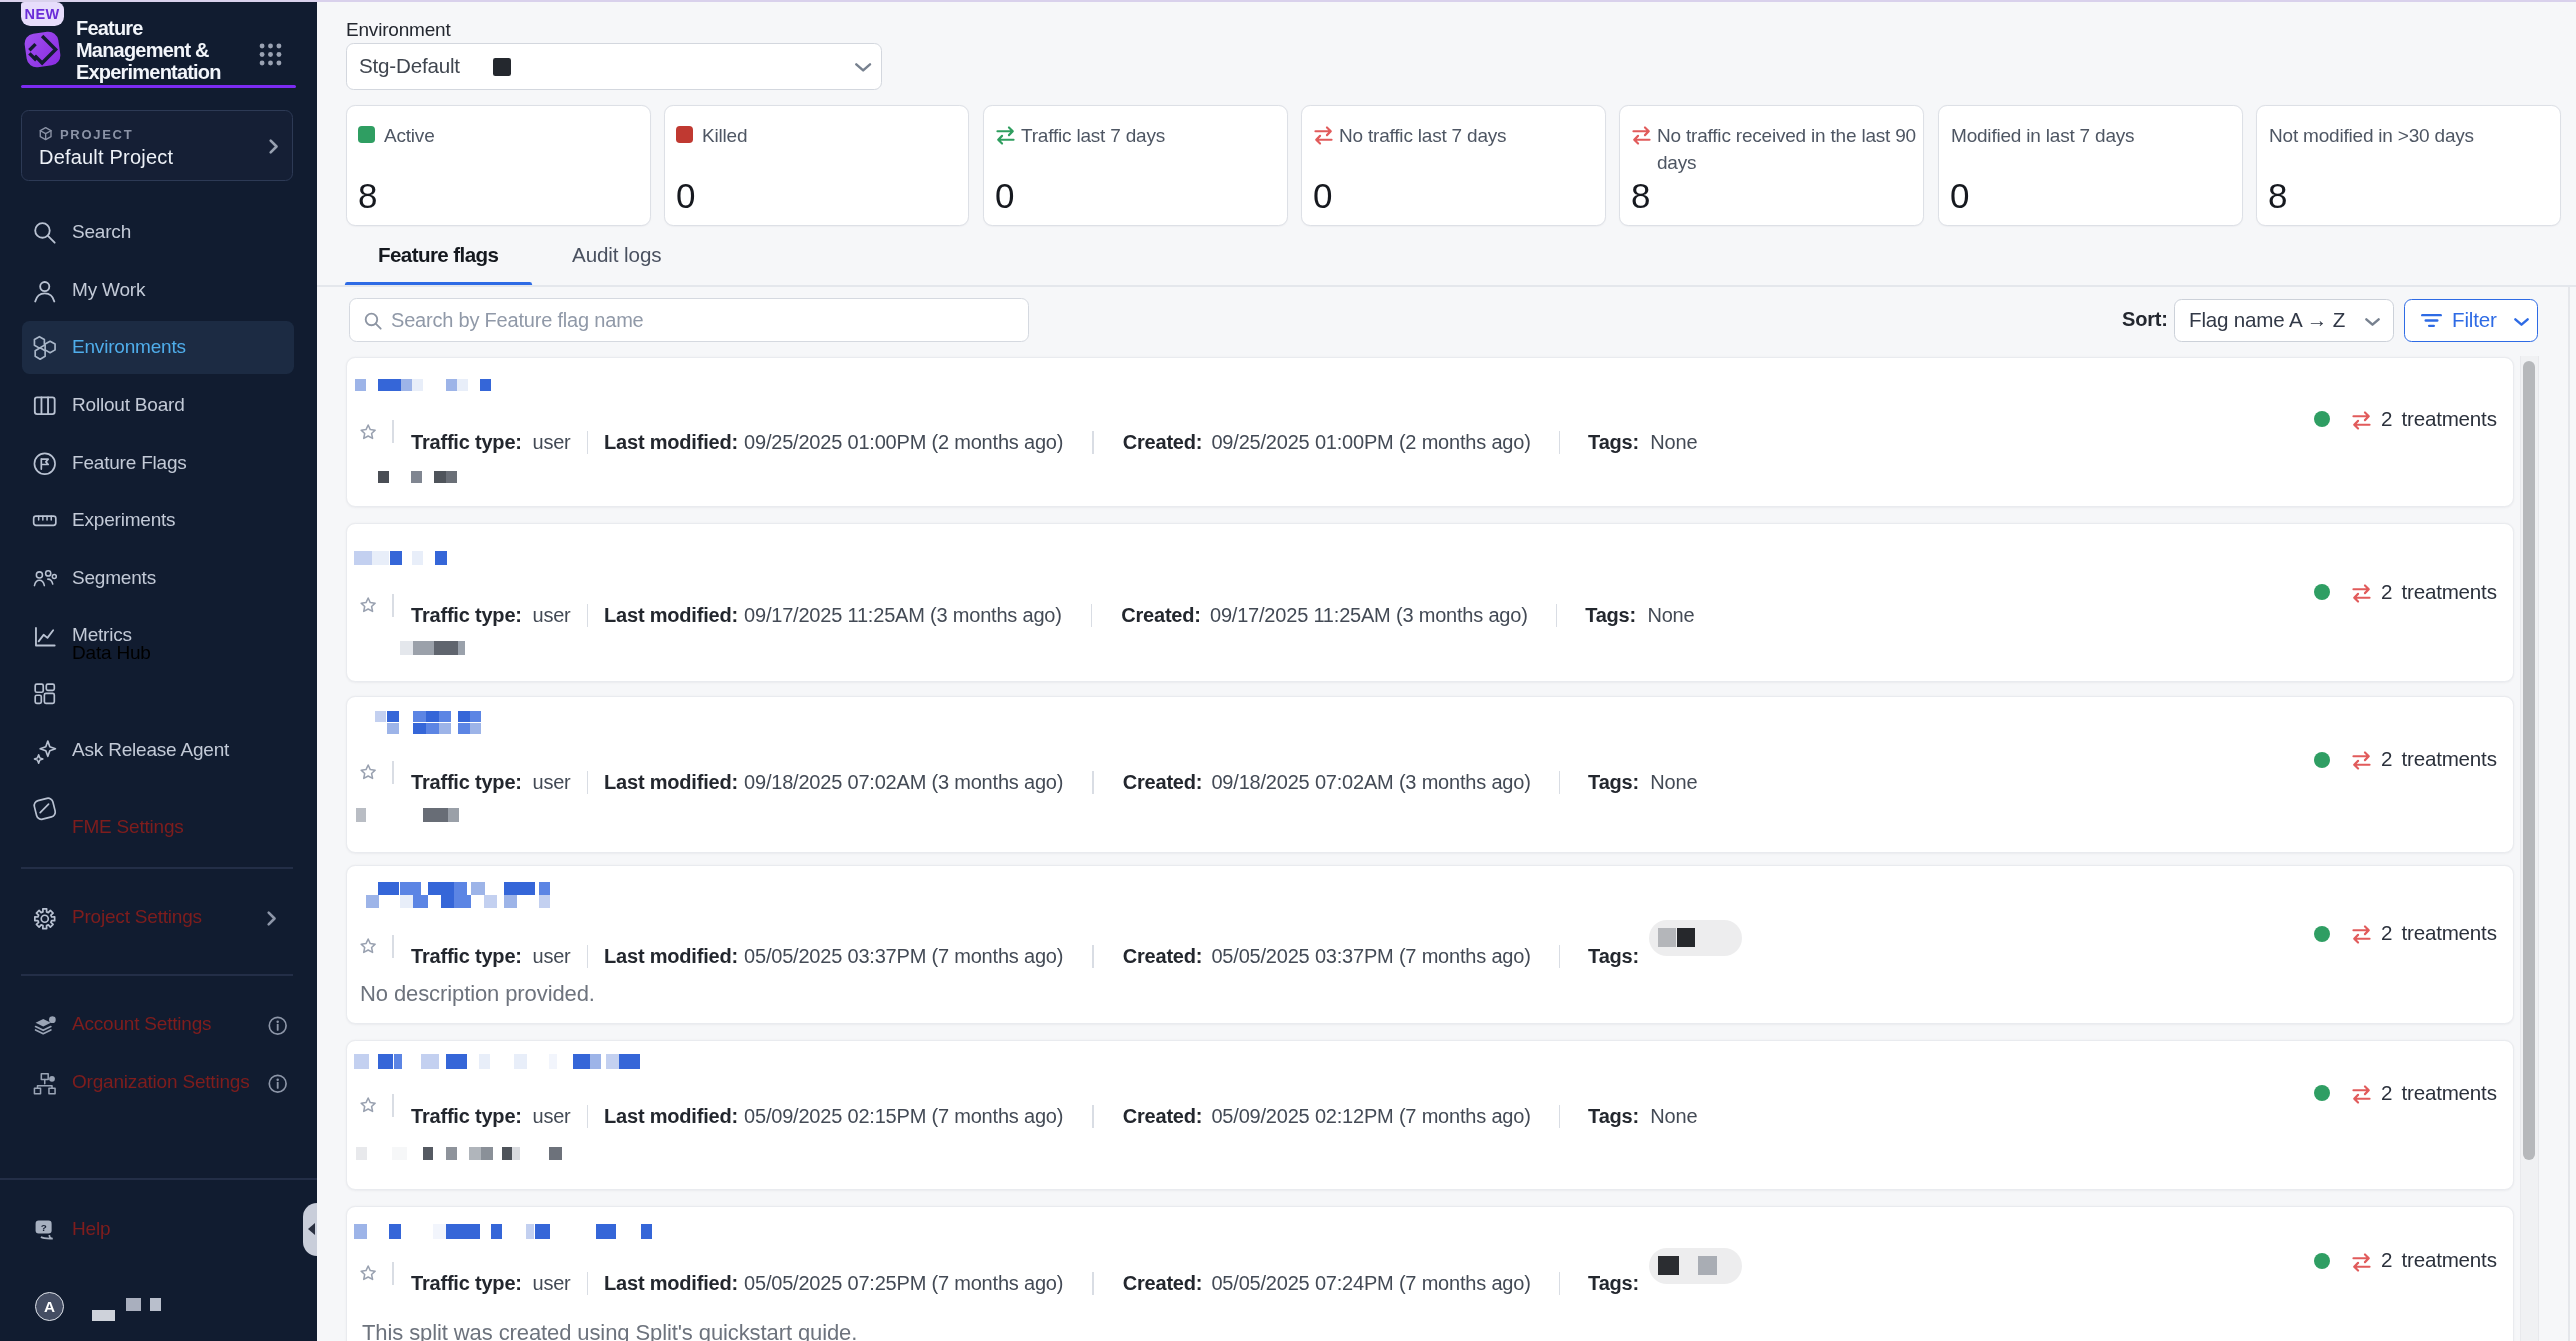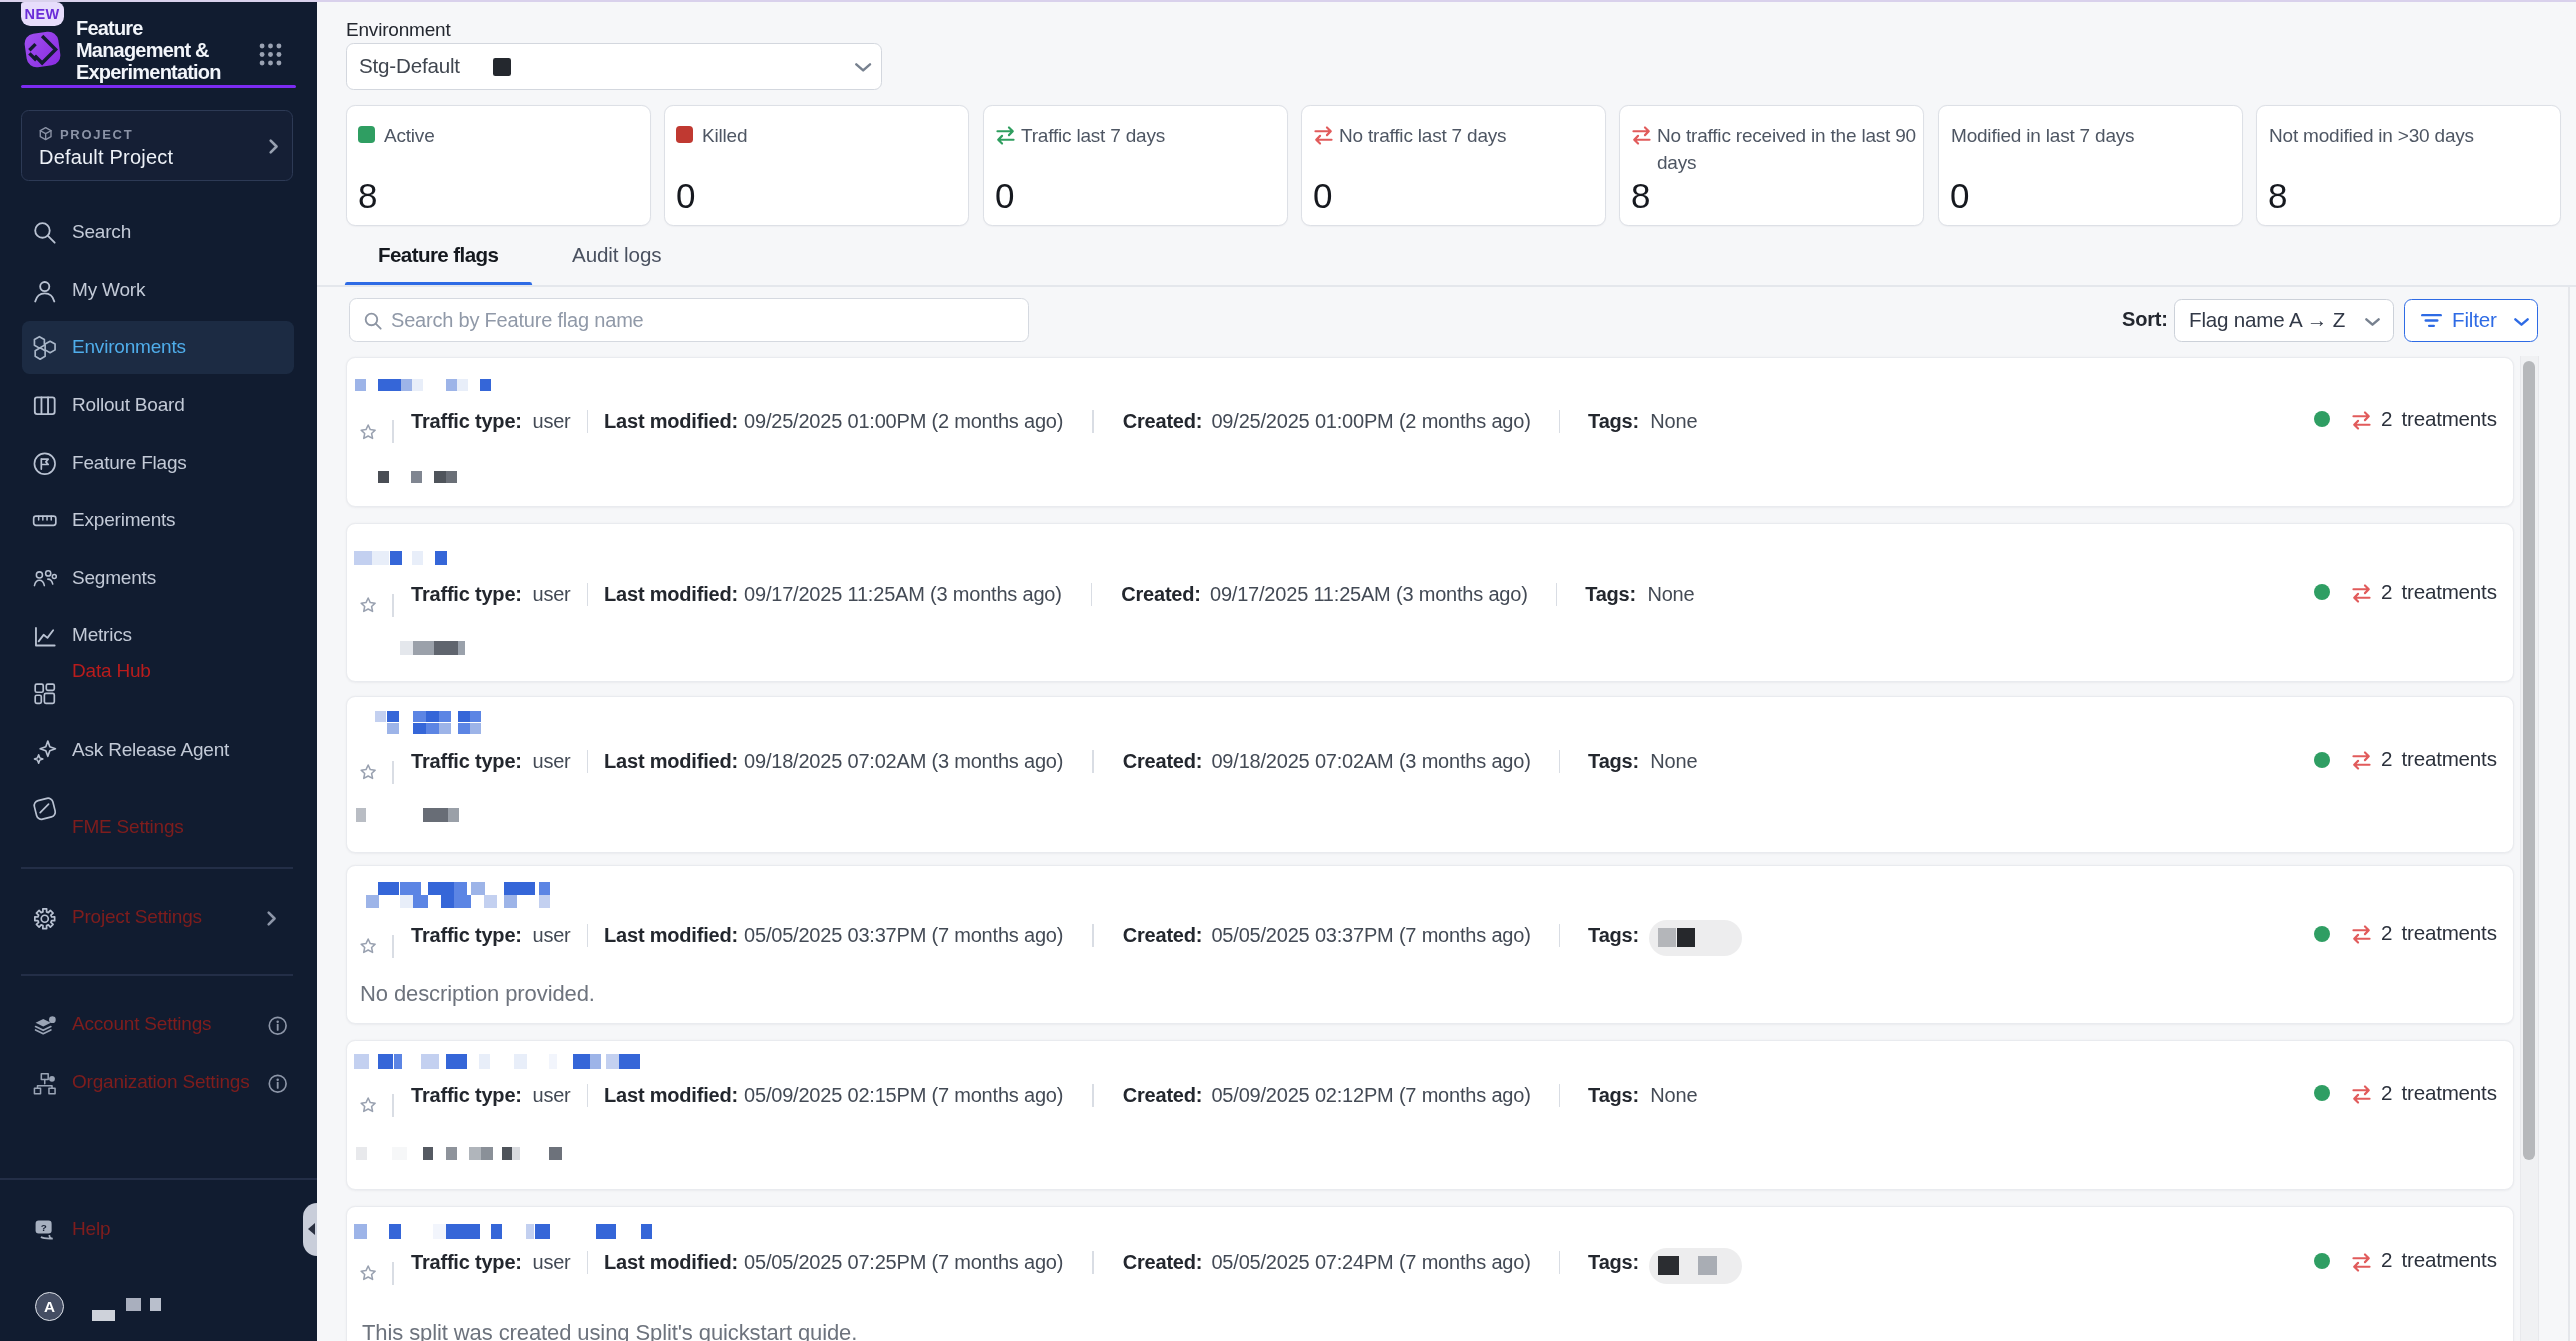--- a/index.html
+++ b/index.html
@@ -25,21 +25,21 @@
 .tab1{left:378px;top:243px;font-size:20.6px;font-weight:bold;color:#15191f;letter-spacing:-0.6px}
 .tab2{left:572px;top:243px;font-size:20.6px;color:#4a5160;letter-spacing:-0.1px}
 .tabline{left:345px;top:282px;width:187px;height:3.8px;background:#2e6be5;border-radius:2.3px 2.3px 0 0}
 .tabdiv{left:317px;top:285px;width:2259px;height:1.5px;background:#e4e7ec}
 .searchbox{left:349px;top:298px;width:680px;height:44px;background:#fff;border:1.5px solid #d5d9e0;border-radius:7.6px}
 .ph{left:391px;top:298px;height:44px;line-height:44px;font-size:20px;color:#9099a8}
 .sortlab{left:2122px;top:298px;height:44px;line-height:43px;font-size:20px;font-weight:bold;color:#23272f}
 .sortsel{left:2174px;top:299px;width:220px;height:43px;background:#fff;border:1.5px solid #ccd1d9;border-radius:7.6px}
 .filterbtn{left:2404px;top:299px;width:134px;height:43px;background:#fff;border:1.5px solid #2e6be5;border-radius:7.6px}
 .rowcard{left:346px;width:2168px;background:#fff;border:0.8px solid #e9ebef;border-radius:9.2px;box-shadow:0 0.8px 2.3px rgba(16,24,40,.05)}
-.meta{display:flex;align-items:flex-start;white-space:nowrap;font-size:20px;color:#434a55}
+.meta{display:flex;align-items:flex-end;white-space:nowrap;font-size:20px;color:#434a55}
 .meta b{color:#23272e}
 .msep{width:1.5px;height:23px;background:#d9dde4}
 .desc{font-size:22px;color:#6d737d;letter-spacing:-0.1px}
 .pill{position:absolute;width:93px;height:36px;border-radius:18.3px;background:#ededee}
 .sbar-track{left:2520px;top:356px;width:19px;height:985px;background:#f0f1f3;border-left:0.8px solid #e8e9ec;border-right:0.8px solid #e8e9ec}
 .sbar-thumb{left:2523px;top:361px;width:12.2px;height:799px;background:#b6b8bb;border-radius:6.1px}
 .vline{left:2568px;top:287px;width:1.5px;height:1055px;background:#e5e7eb}
 </style></head>
 <body>
 <div class="abs topstrip"></div>
@@ -129,21 +129,21 @@
       <path d="M6.5 6.5 V29.5 H31" stroke="#b9c2d2" stroke-width="2.4" stroke-linecap="round" stroke-linejoin="round"></path>
       <path d="M10 24 L16.5 15.5 L21.5 19.5 L29 9.5" stroke="#b9c2d2" stroke-width="2.4" stroke-linecap="round" stroke-linejoin="round"></path>
     </svg></div>
 <div class="abs navtx" style="top:624px;color:#c3cad7">Metrics</div>
 <div class="abs navic" style="top:680px"><svg style="" width="27.5" height="27.5" viewBox="0 0 36 36" fill="none">
       <rect x="5.5" y="5.5" width="10.5" height="10.5" rx="2" stroke="#b9c2d2" stroke-width="2.2" stroke-linecap="round" stroke-linejoin="round"></rect>
       <rect x="20" y="5.5" width="10.5" height="8" rx="2" stroke="#b9c2d2" stroke-width="2.2" stroke-linecap="round" stroke-linejoin="round"></rect>
       <rect x="5.5" y="20" width="8" height="10.5" rx="2" stroke="#b9c2d2" stroke-width="2.2" stroke-linecap="round" stroke-linejoin="round"></rect>
       <rect x="17.5" y="17.5" width="13" height="13" rx="2" stroke="#b9c2d2" stroke-width="2.2" stroke-linecap="round" stroke-linejoin="round"></rect>
     </svg></div>
-<div class="abs navtx" style="top:660px;color:#b91c1c">Data Hub</div>
+<div class="abs navtx" style="top:642px;color:#000000">Data Hub</div>
 <div class="abs navic" style="top:738px"><svg style="" width="27.5" height="27.5" viewBox="0 0 36 36" fill="none">
       <path d="M22 4 L24.6 11.4 L32 14 L24.6 16.6 L22 24 L19.4 16.6 L12 14 L19.4 11.4 Z" stroke="#b9c2d2" stroke-width="2.2" stroke-linecap="round" stroke-linejoin="round"></path>
       <path d="M10 22 L11.5 26 L15.5 27.5 L11.5 29 L10 33 L8.5 29 L4.5 27.5 L8.5 26 Z" stroke="#b9c2d2" stroke-width="2" stroke-linecap="round" stroke-linejoin="round"></path>
     </svg></div>
 <div class="abs navtx" style="top:739px;color:#c3cad7">Ask Release Agent</div>
 <div class="abs navic" style="top:795px"><svg style="" width="27.5" height="27.5" viewBox="0 0 36 36" fill="none">
       <rect x="5.5" y="5.5" width="25" height="25" rx="6.5" transform="rotate(-14 18 18)" stroke="#b9c2d2" stroke-width="2.2" stroke-linecap="round" stroke-linejoin="round"></rect>
       <path d="M23 12 L12 23" stroke="#b9c2d2" stroke-width="2.2" stroke-linecap="round" stroke-linejoin="round"></path>
     </svg></div>
 <div class="abs navtx" style="top:816px;color:#7f1d1d">FME Settings</div>

